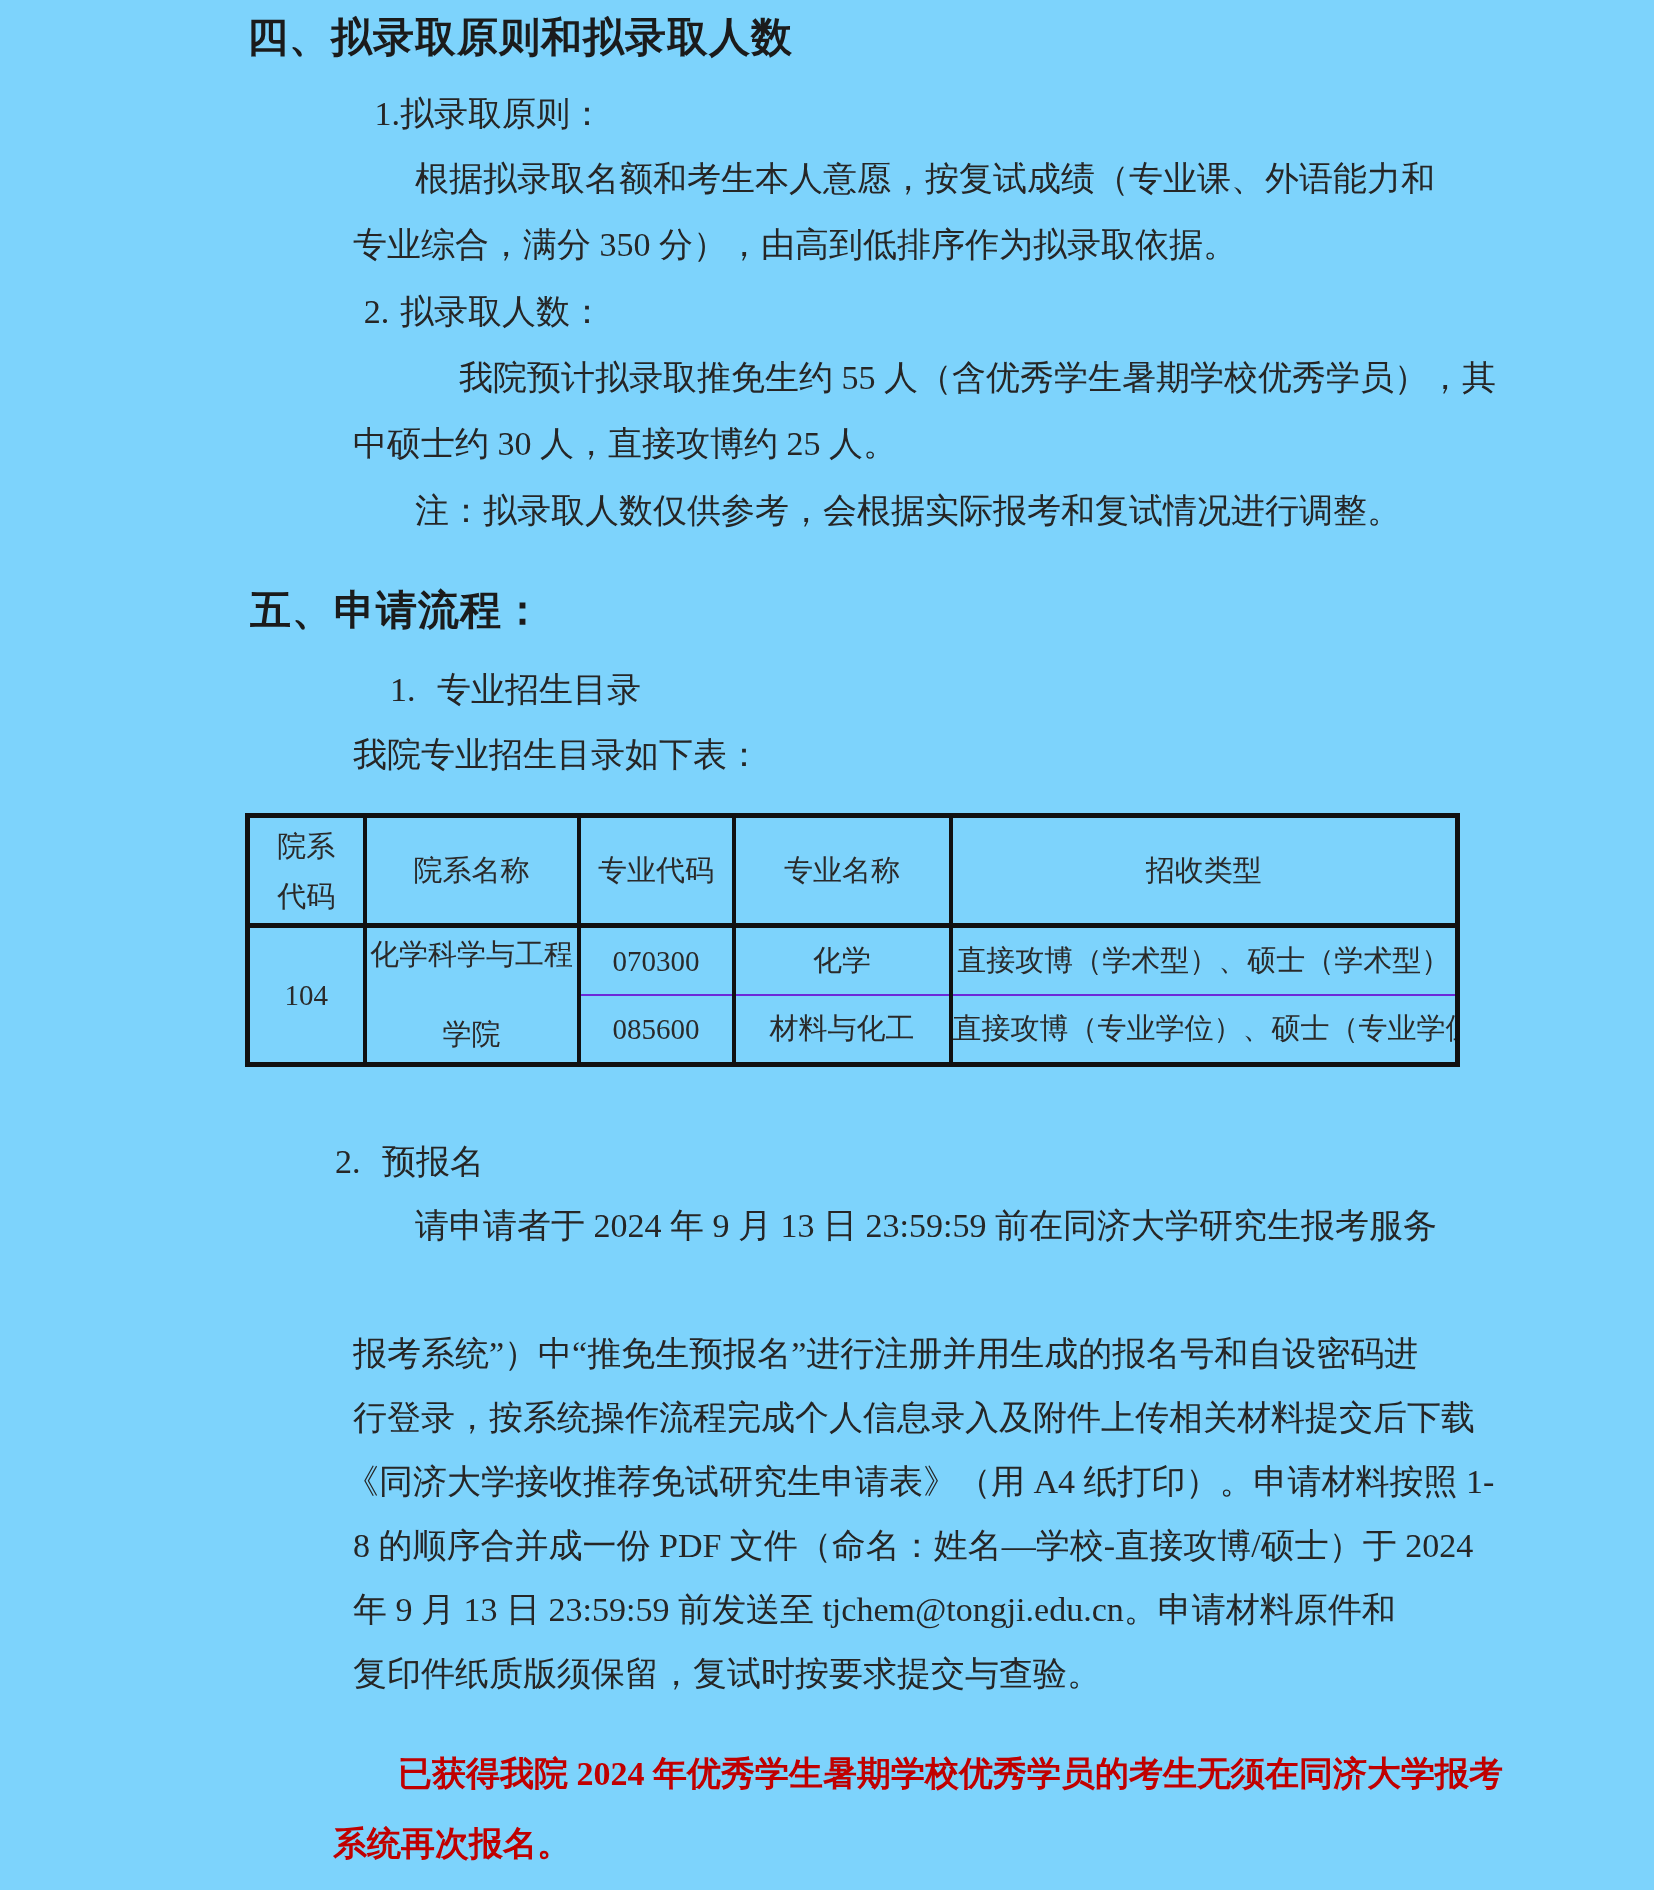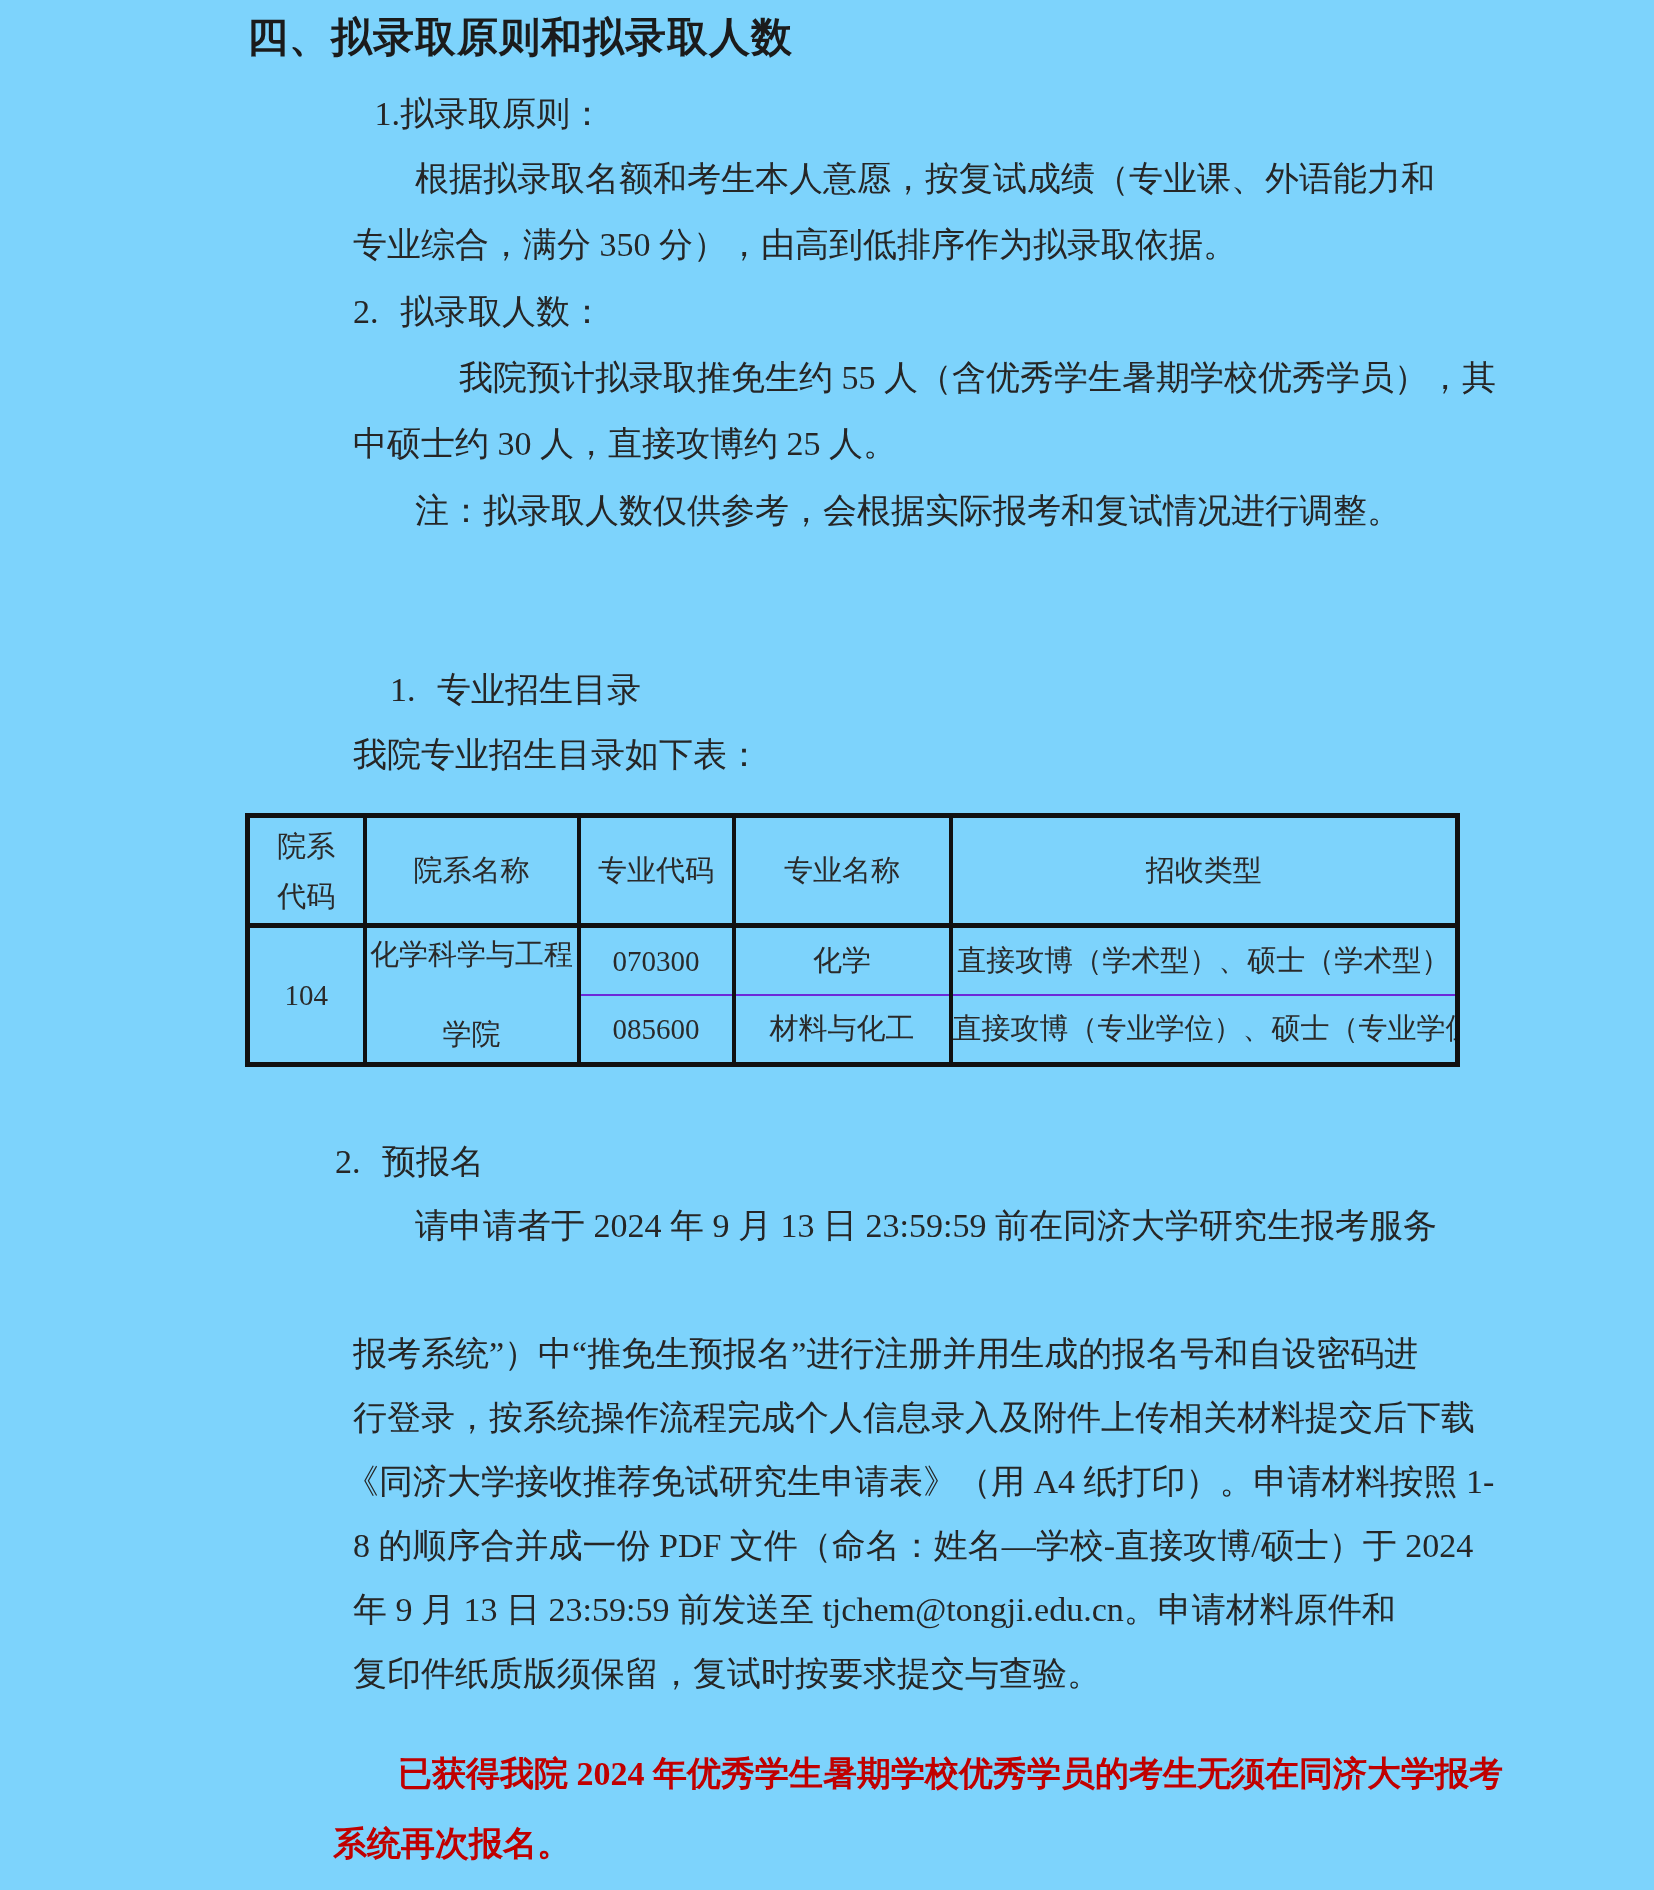--- a/index.html
+++ b/index.html
@@ -73,27 +73,28 @@
 
 <div class="page">
 
   <div class="sec-heading" style="left:247px; top:16px;">四、拟录取原则和拟录取人数</div>
 
   <div class="line" style="left:353px; top:96px;text-align:right;"><span class="num">1.</span><span>拟录取原则：</span></div>
 
   <div class="line" style="left:415px; top:161px;">根据拟录取名额和考生本人意愿，按复试成绩（专业课、外语能力和</div>
   <div class="line" style="left:353px; top:227px;">专业综合，满分 350 分），由高到低排序作为拟录取依据。</div>
 
-  <div class="line" style="left:353px; top:294px;"><span class="num">2.</span><span>拟录取人数：</span></div>
+  <div class="line" style="left:353px; top:294px;text-align:center;"><span class="num">2.</span><span>拟录取人数：</span></div>
 
   <div class="line" style="left:415px; top:360px;margin-left:44px;">我院预计拟录取推免生约 55 人（含优秀学生暑期学校优秀学员），其</div>
   <div class="line" style="left:353px; top:426px;">中硕士约 30 人，直接攻博约 25 人。</div>
 
   <div class="line" style="left:415px; top:493px;">注：拟录取人数仅供参考，会根据实际报考和复试情况进行调整。</div>
 
+  <div class="sec-heading" style="left:250px; top:589px;">五、申请流程：</div>
 
   <div class="line" style="left:353px; top:672px;margin-left:37px;"><span class="num">1.</span><span>专业招生目录</span></div>
 
   <div class="line" style="left:353px; top:737px;">我院专业招生目录如下表：</div>
 
   <table class="catalog">
     <colgroup>
       <col style="width:117px">
       <col style="width:214px">
       <col style="width:155px">

